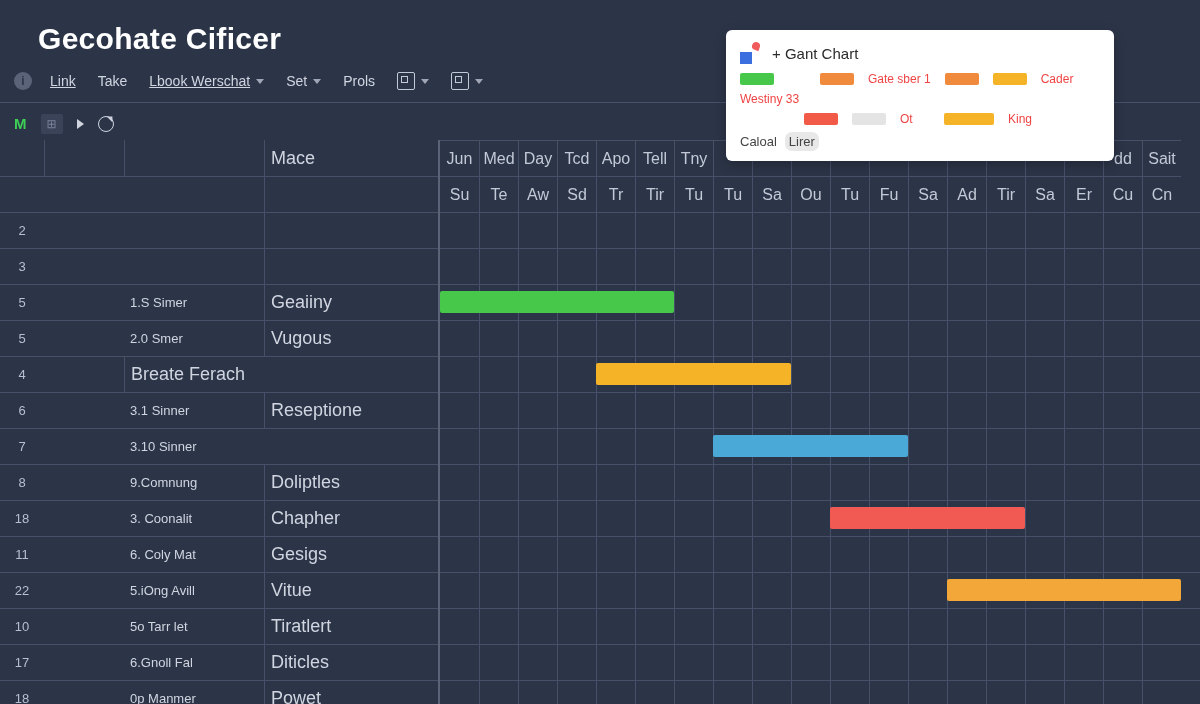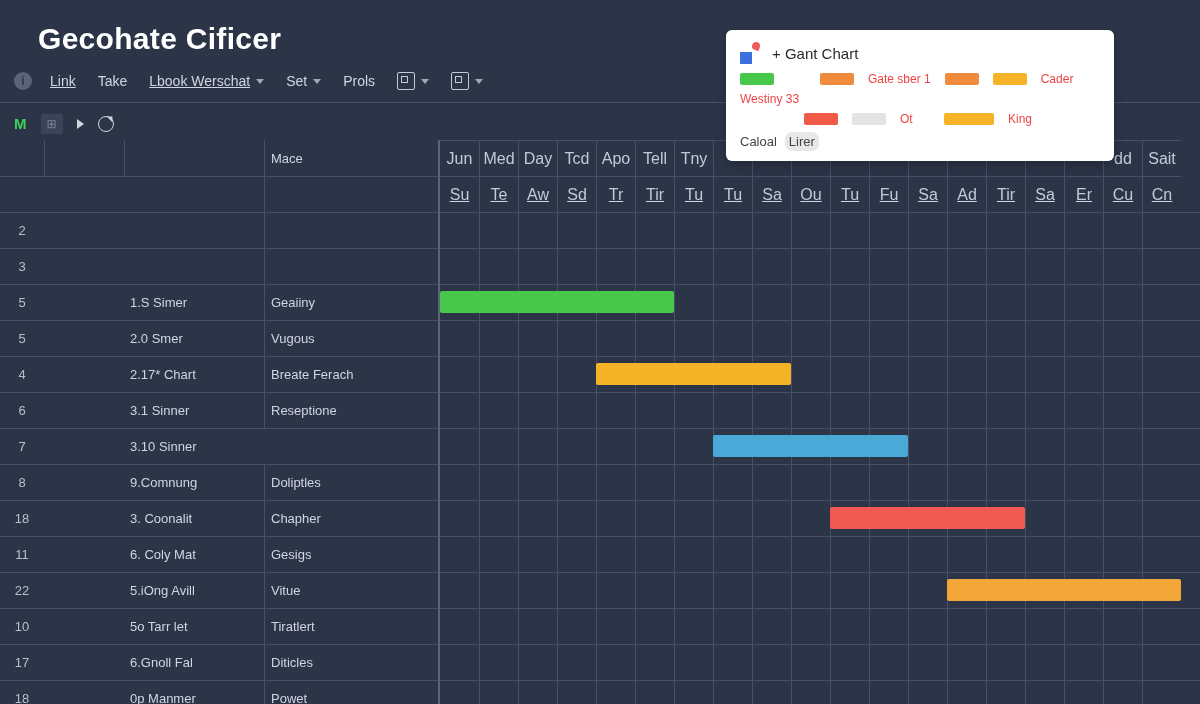--- a/index.html
+++ b/index.html
@@ -104,31 +104,31 @@
     border-top:1px solid #465069;
   }
   .task-cols {
     position:absolute; left:44px; top:0; width:394px;
   }
   .task-cols .row {
     height:36px; display:flex; border-top:1px solid #465069;
   }
   .task-cols .c1 { width:80px; }
   .task-cols .c2 { width:140px; padding-left:6px; display:flex; align-items:center; font-size:13px; }
-  .task-cols .c3 { width:174px; padding-left:6px; display:flex; align-items:center; font-size:13px; border-left:1px solid #465069; }
+  .task-cols .c3 { width:174px; padding-left:6px; display:flex; align-items:center; font-size:18px; border-left:1px solid #465069; }
   .task-cols .hrow .hcell { height:36px; border-left:1px solid #465069; }
 
   .gantt {
     position:absolute; left:438px; right:0; top:0; bottom:0;
     border-left:2px solid #5a6378;
   }
   .gantt-header {
     display:flex; height:36px;
   }
-  .gantt-header.small { height:36px;text-decoration:underline; }
+  .gantt-header.small { height:36px; }
   .gantt-header .hc {
     width:39px; flex:0 0 39px;
     border-left:1px solid #465069;
     border-top:1px solid #465069;
     display:flex; align-items:center; justify-content:center;
     font-size:16px; color:#c3c9d6;
   }
   .gantt-header .hc:first-child { border-left:none; }
   .gantt-body { position:relative; }
   .gantt-row {
@@ -262,21 +262,20 @@
         <div class="c2">1.S Simer</div>
         <div class="c3">Geaiiny</div>
       </div>
       <div class="row">
         <div class="c1"></div>
         <div class="c2">2.0 Smer</div>
         <div class="c3">Vugous</div>
       </div>
       <div class="row">
         <div class="c1"></div>
-        <div class="c2">2.17* Chart</div>
         <div class="c3">Breate Ferach</div>
       </div>
       <div class="row">
         <div class="c1"></div>
         <div class="c2">3.1 Sinner</div>
         <div class="c3">Reseptione</div>
       </div>
       <div class="row">
         <div class="c1"></div>
         <div class="c2">3.10 Sinner</div>

